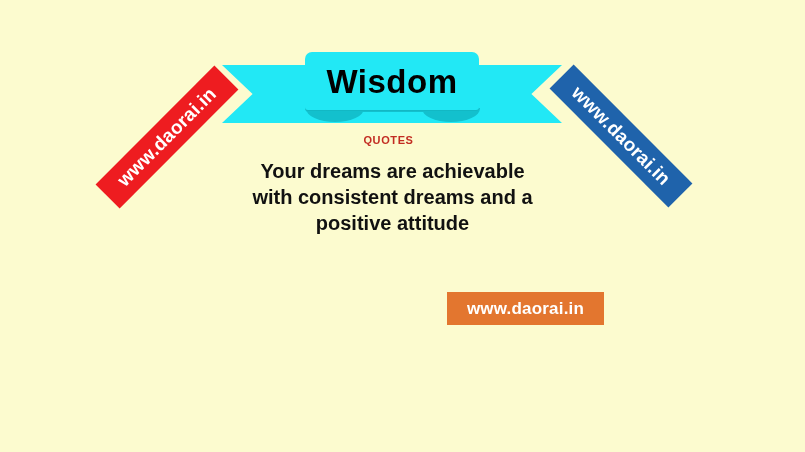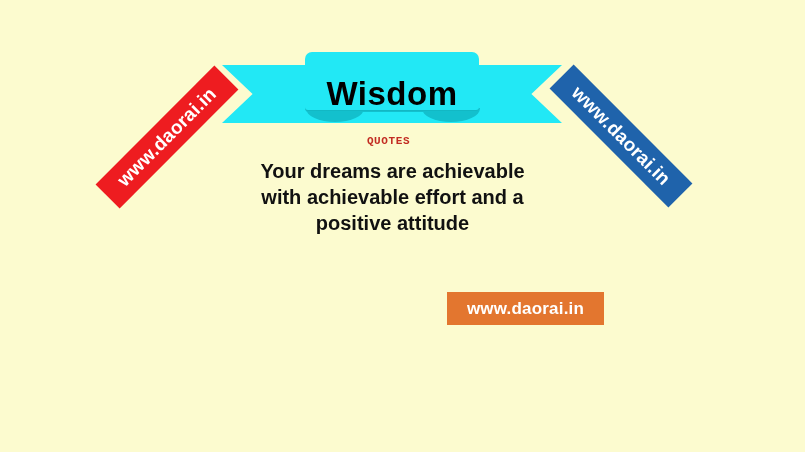--- a/index.html
+++ b/index.html
@@ -116,21 +116,21 @@
   
   #banner-plate {
     position: absolute;
     left: 83px;
     top: 0px;
     width: 174px;
     height: 58px;
     background: #22e8f5;
     border-radius: 7px 7px 3px 3px;
     display: flex;
-    align-items: flex-end;
+    align-items: center;
     justify-content: center;
     box-shadow: 0 1px 0 rgba(0,0,0,0.04);
   }
   #banner-plate-shadow {
     position: absolute;
     left: 83px;
     top: 52px;
     width: 174px;
     height: 8px;
     background: #13c0cd;
@@ -154,21 +154,21 @@
     top: 134px;
     width: 805px;
     text-align: center;
     color: #c22c22;
     font-size: 11px;
     font-weight: bold;
     letter-spacing: 0.6px;
     font-family: "Liberation Sans", sans-serif;
   }
   
-  #quotes-label span { position: relative; left: -14px; font-family: Liberation Mono, monospace; }
+  #quotes-label span { position: relative; left: -14px; }
 
   
   #quote-body {
     position: absolute;
     left: 120px;
     top: 158px;
     width: 545px;
     text-align: center;
     color: #111111;
     font-size: 20px;
@@ -222,21 +222,21 @@
       <span id="banner-title">Wisdom</span>
     </div>
   </div>
 
   <div id="quotes-label">
     <span>QUOTES</span>
   </div>
 
   <div id="quote-body">
     <span class="qline">Your dreams are achievable</span>
-    <span class="qline">with achievable effort and a</span>
+    <span class="qline">with consistent dreams and a</span>
     <span class="qline">positive attitude</span>
   </div>
 
   <div id="footer-badge">
     <span id="footer-badge-text">www.daorai.in</span>
   </div>
 
 </div>
 
 </body></html>

